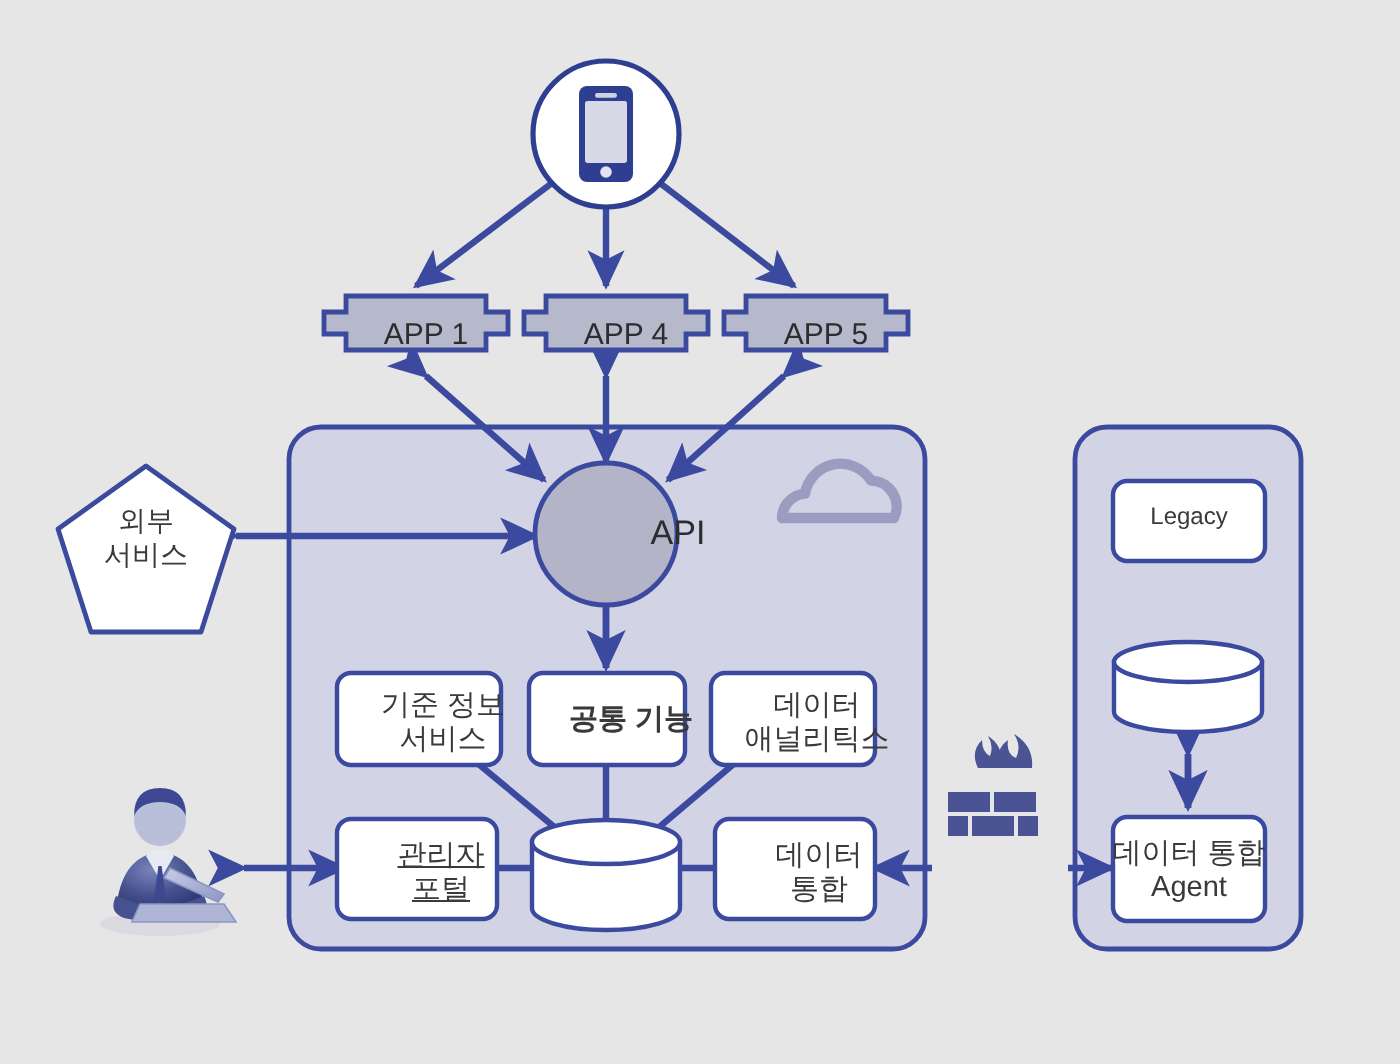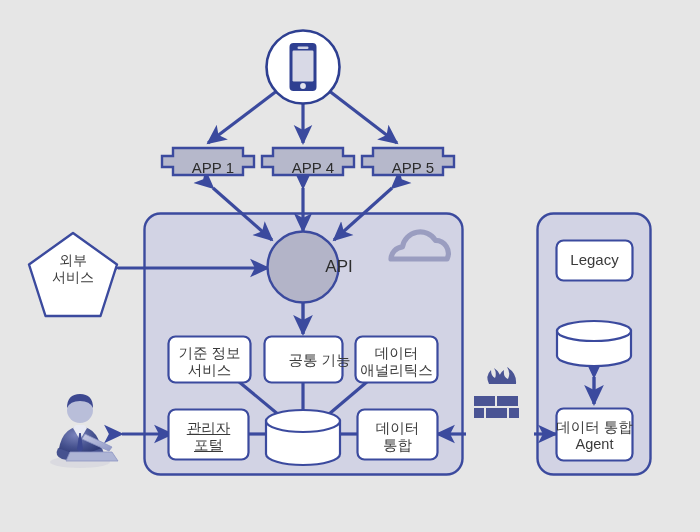--- a/index.html
+++ b/index.html
@@ -32,27 +32,28 @@
     font-size: 15px;
     color: #2d2d2d;
   }
   .lbl-api {
     font-size: 17px;
     color: #2d2d2d;
   }
   .lbl-box {
     font-size: 14.5px;
     color: #3a3a3a;
+    padding-left: 12px;
   }
   .lbl-pent {
     font-size: 14px;
     color: #3a3a3a;
   }
   .lbl-legacy {
-    font-size: 15px;
+    font-size: 12px;
     color: #3a3a3a;
   }
   .lbl-agent {
     font-size: 14.5px;
     color: #3a3a3a;
   }
 </style>
 </head>
 <body>
 
@@ -235,21 +236,21 @@
 </svg>
 
 <div class="lbl lbl-app" style="left:162px; top:159px; width:102px;">APP 1</div>
 <div class="lbl lbl-app" style="left:262px; top:159px; width:102px;">APP 4</div>
 <div class="lbl lbl-app" style="left:362px; top:159px; width:102px;">APP 5</div>
 
 <div class="lbl lbl-api" style="left:268px; top:257px; width:94px;margin-left:24px;">API</div>
 
 <div class="lbl lbl-box" style="left:168px; top:345px; width:83px;">기준 정보
 서비스</div>
-<div class="lbl lbl-box" style="left:280px; top:352px; width:79px;">공통 기능</div>
+<div class="lbl lbl-box" style="left:264px; top:352px; width:79px;font-weight:bold;">공통 기능</div>
 <div class="lbl lbl-box" style="left:355px; top:345px; width:83px;">데이터
 애널리틱스</div>
 
 <div class="lbl lbl-box" style="left:168px; top:420px; width:81px;text-decoration:underline;">관리자
 포털</div>
 <div class="lbl lbl-box" style="left:357px; top:420px; width:81px;">데이터
 통합</div>
 
 <div class="lbl lbl-pent" style="left:28px; top:252px; width:90px;">외부
 서비스</div>

